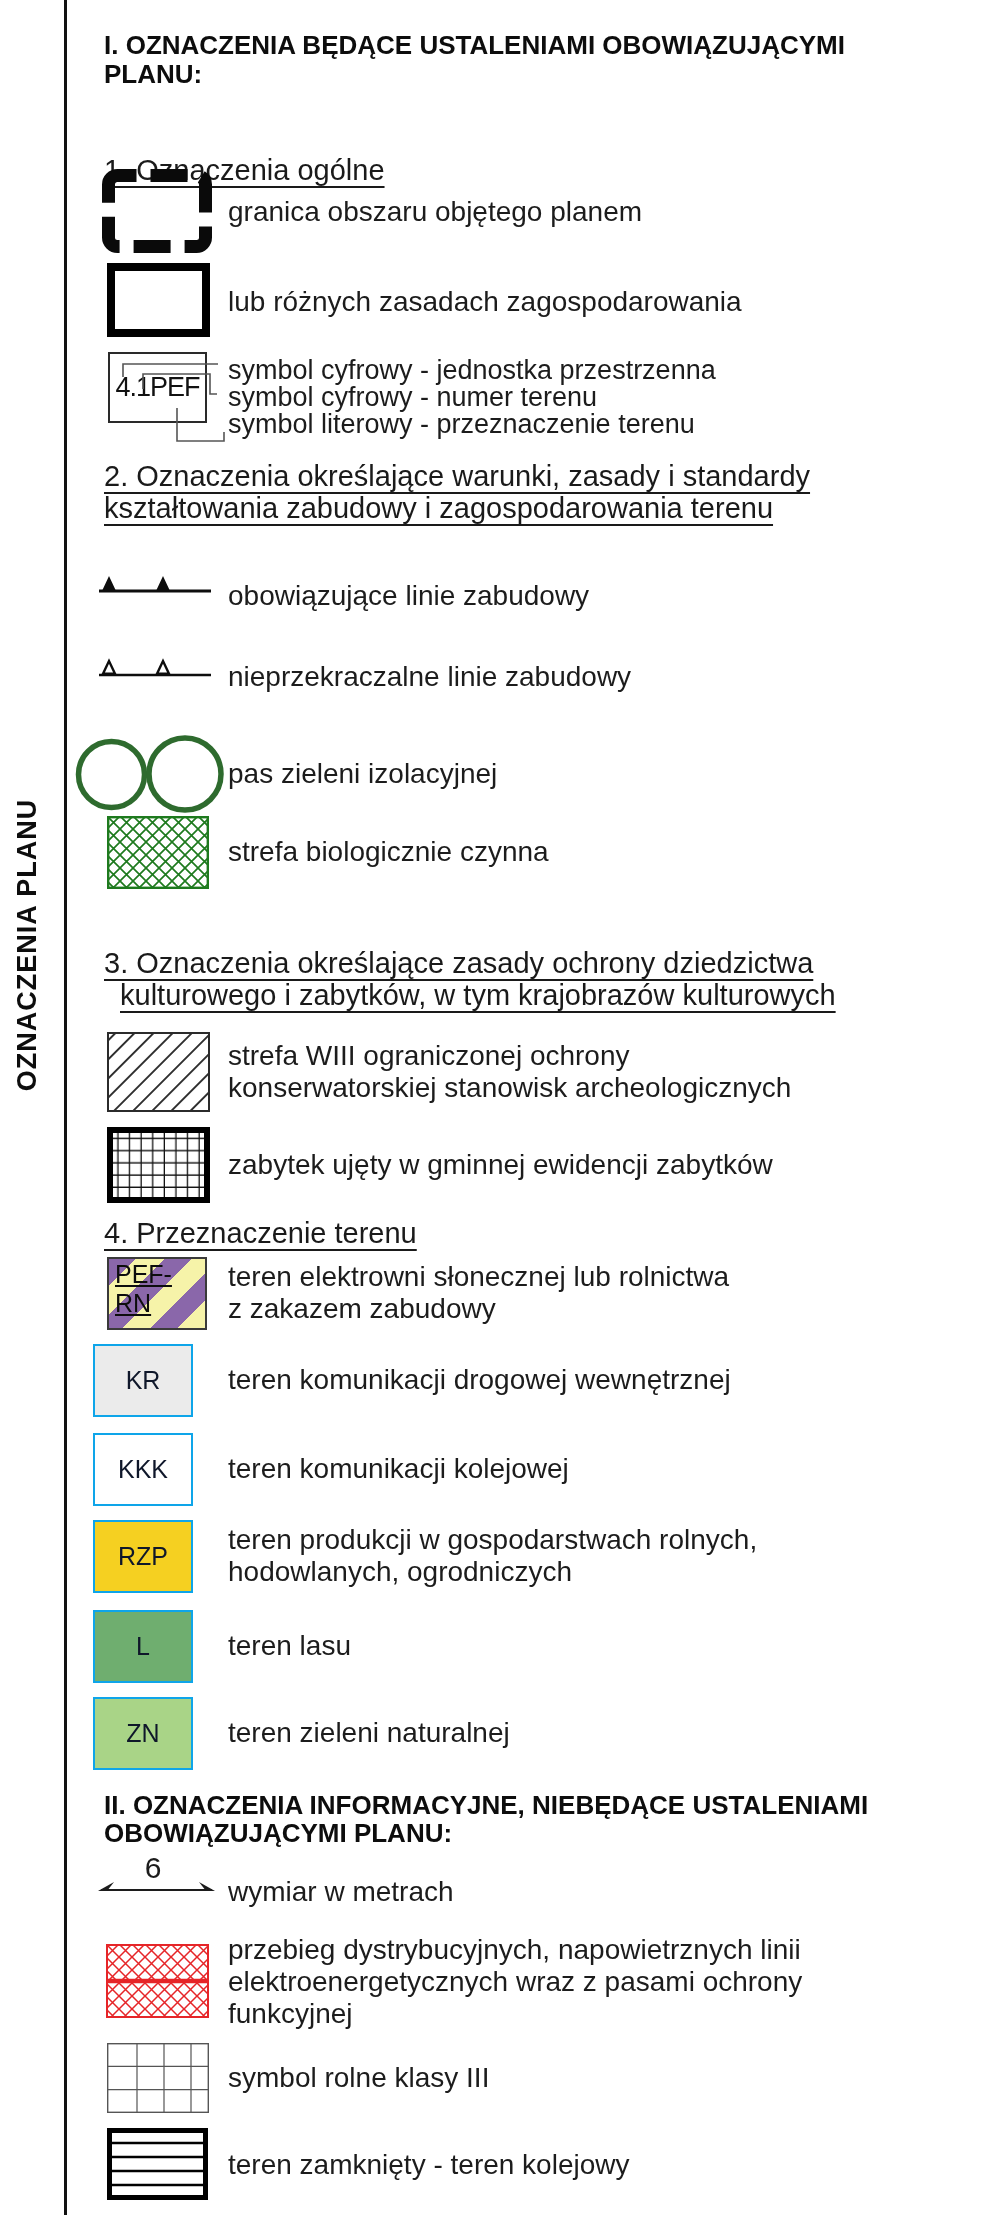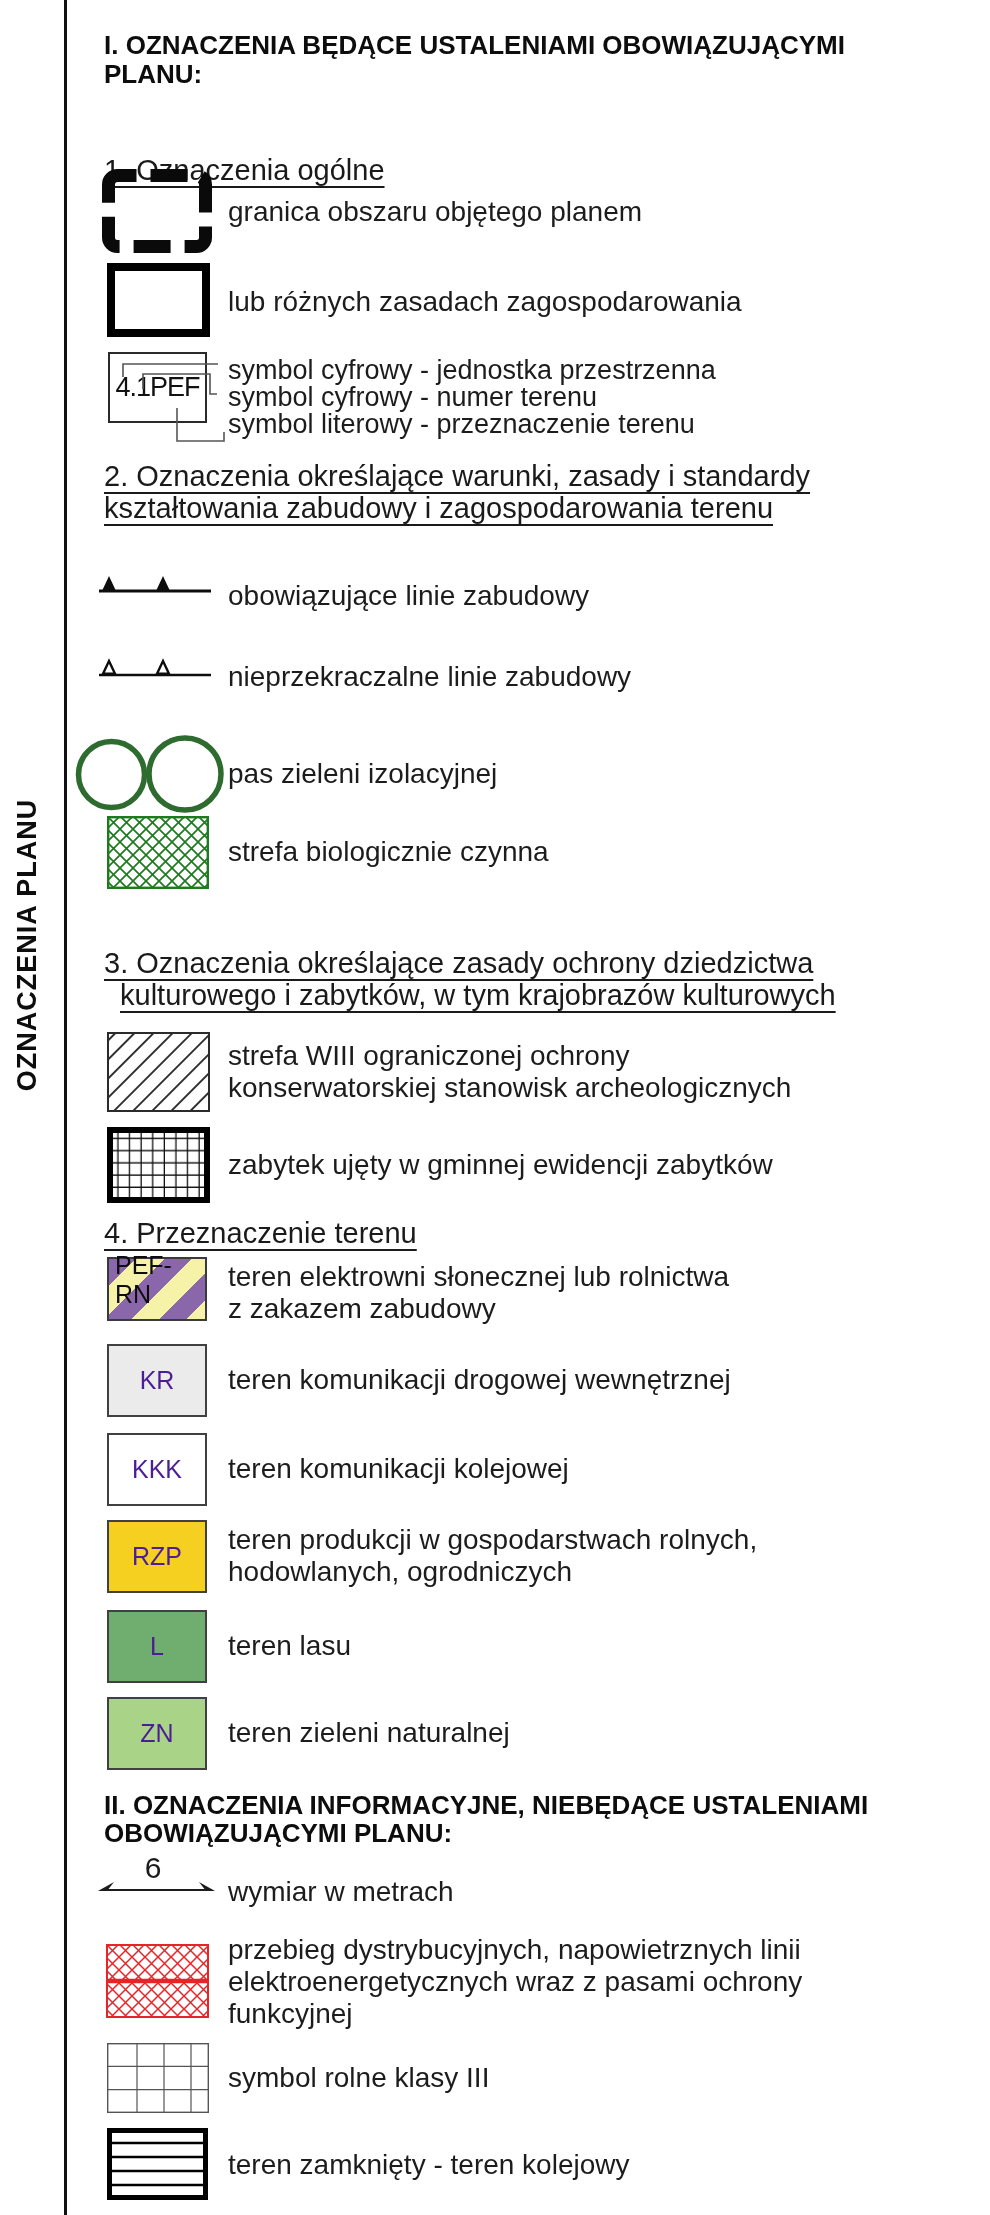--- a/index.html
+++ b/index.html
@@ -9,26 +9,26 @@
   .v-title{position:absolute;left:27px;top:945px;transform:translate(-50%,-50%) rotate(-90deg);
            white-space:nowrap;font-weight:bold;font-size:27px;letter-spacing:1px;color:#0d0d0d;}
   .h1{position:absolute;left:104px;font-weight:bold;font-size:26px;line-height:28px;
       white-space:nowrap;color:#0d0d0d;}
   .hu{position:absolute;left:104px;font-size:29px;white-space:nowrap;color:#1a1a1a;
       text-decoration:underline;text-decoration-thickness:2px;text-underline-offset:6px;}
   .lbl{position:absolute;left:228px;font-size:28px;line-height:32px;color:#1c1c1c;
        transform:translateY(-50%);white-space:nowrap;}
   .lbl.small{font-size:27px;line-height:27px;}
   .sym{position:absolute;}
-  .code-box{position:absolute;left:107px;width:96px;height:69px;border:2px solid #404040;
-            display:flex;align-items:center;justify-content:center;font-size:25px;color:#4c1d95;}
+  .code-box{position:absolute;left:93px;width:96px;height:69px;border:2px solid #0ea5e9;
+            display:flex;align-items:center;justify-content:center;font-size:25px;color:#0f172a;}
   .pefrn{background:repeating-linear-gradient(135deg,#8a67aa 0 19px,#f6f3a9 19px 39px);
          align-items:flex-end;justify-content:flex-start;padding-left:6px;box-sizing:border-box;
-         padding-bottom:10px;width:100px;height:64px;border:2px solid #3a3a3a;display:flex;
-         position:absolute;left:107px;font-size:25px;color:#0d0d0d;}
+         padding-bottom:10px;width:100px;height:73px;border:2px solid #3a3a3a;display:flex;
+         position:absolute;left:107px;font-size:25px;color:#0d0d0d;text-decoration:underline;}
   .solid-rect{position:absolute;left:107px;top:263px;width:87px;height:58px;border:8px solid #000;}
   .unit-box{position:absolute;left:108px;top:352px;width:95px;height:67px;border:2px solid #2a2a2a;
             display:flex;align-items:center;justify-content:center;font-size:27px;letter-spacing:-1px;color:#111;}
 </style>
 </head>
 <body>
 
 <svg width="0" height="0" style="position:absolute" aria-hidden="true">
   <defs>
     <pattern id="pGreenX" width="13" height="13" patternUnits="userSpaceOnUse">

